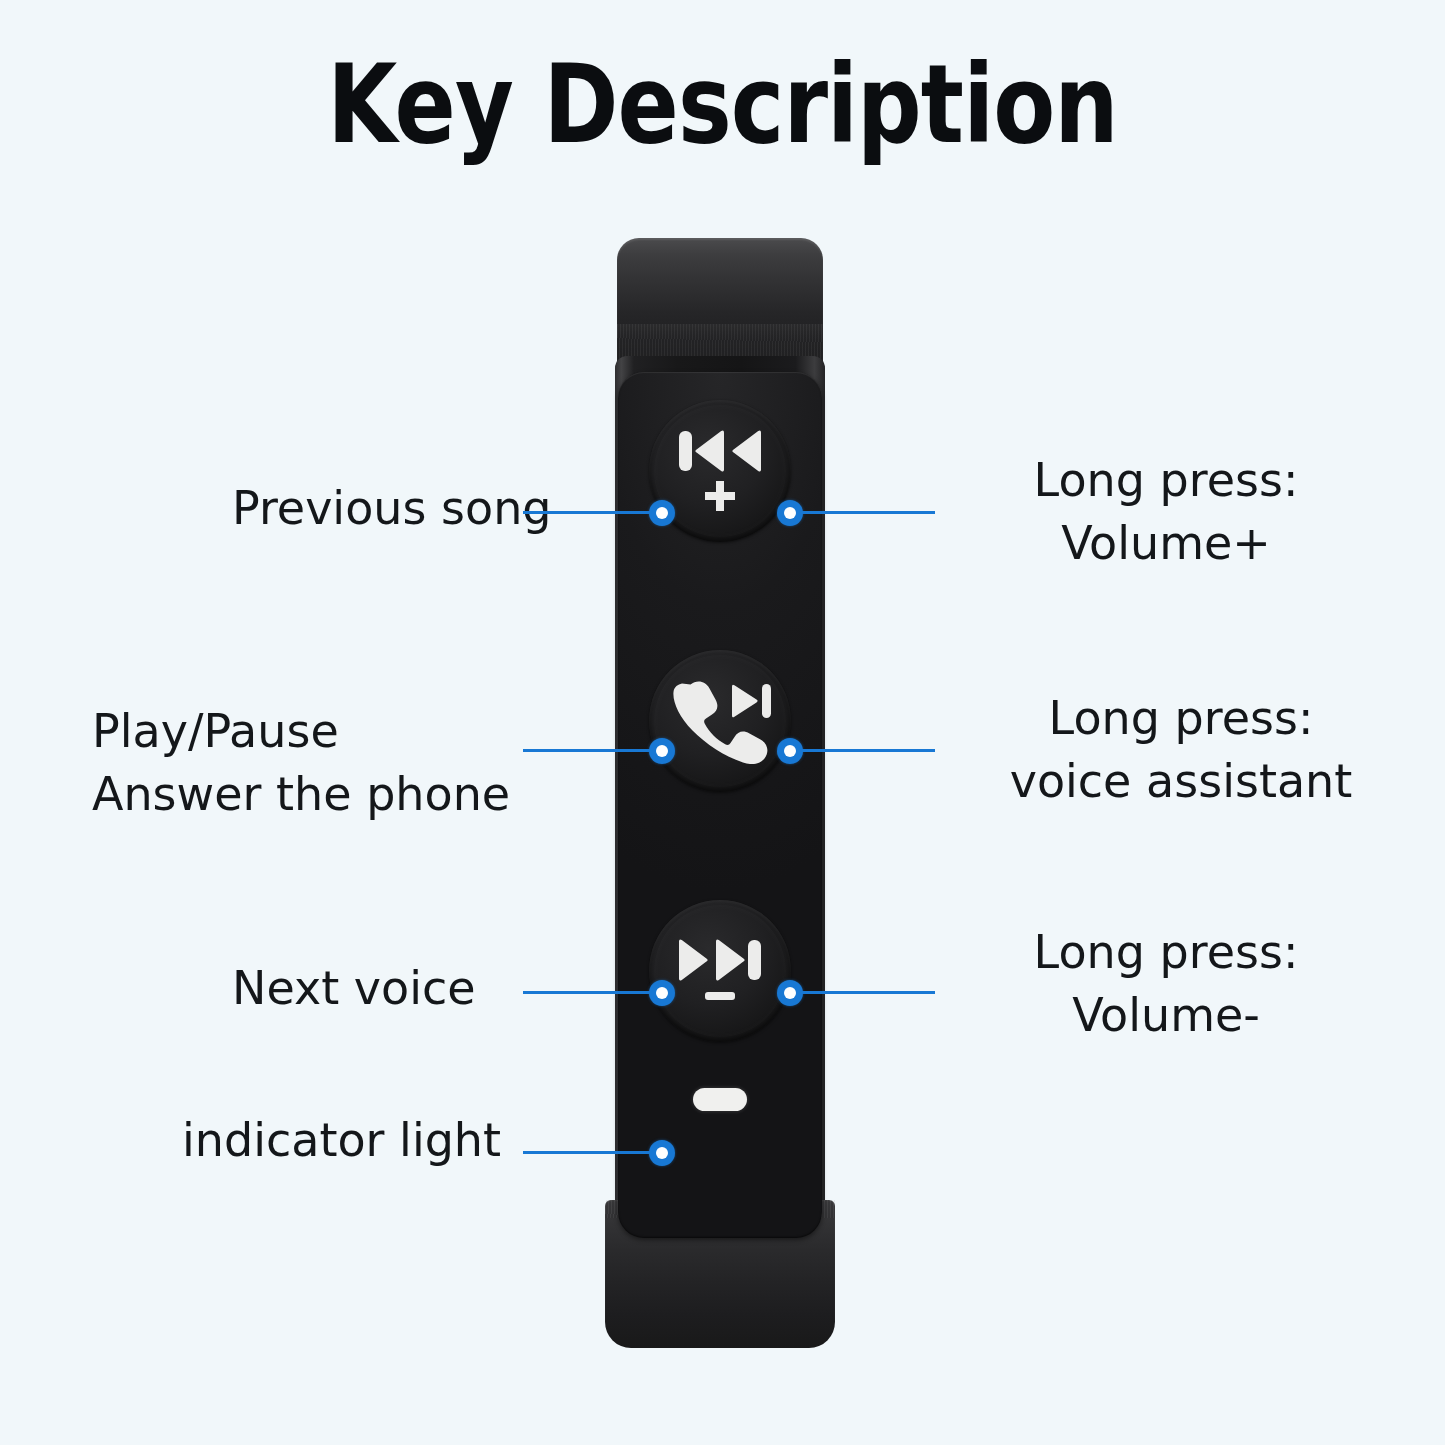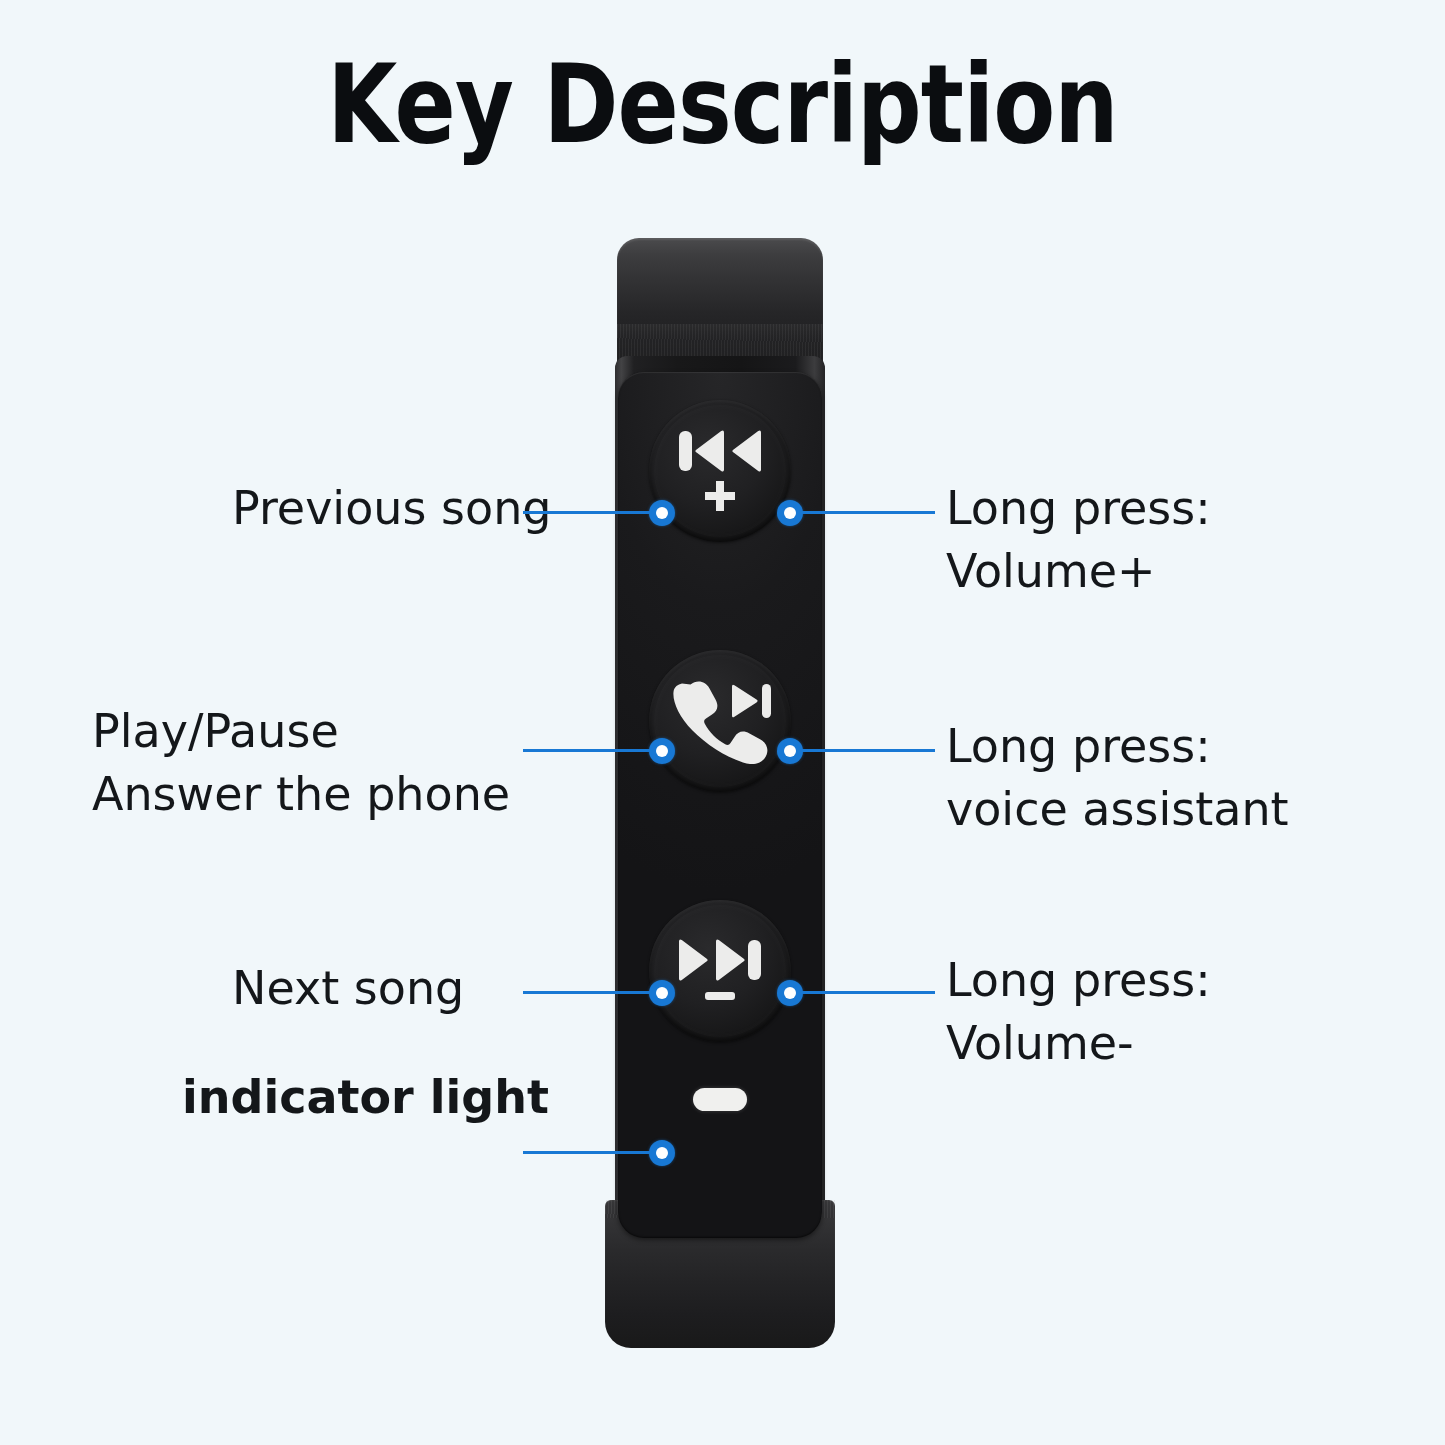--- a/index.html
+++ b/index.html
@@ -202,21 +202,21 @@
   .callout-label {
     position: absolute;
     font-family: "DejaVu Sans", sans-serif;
     font-weight: 400;
     font-size: 46px;
     line-height: 1.38;
     color: #14171a;
     white-space: pre-line;
   }
   .label-left  { text-align: left; }
-  .label-right { text-align: left; margin-top: 28px; }
+  .label-right { text-align: center; }
 
   .leader {
     position: absolute;
     height: 3px;
     background: #1878d4;
   }
   .dot {
     position: absolute;
     width: 26px;
     height: 26px;
@@ -320,24 +320,24 @@
 <div class="callout-label label-left" style="right: 793px; top: 684px; width: 560px; margin-top: 16px;">Play/Pause
 Answer the phone</div>
 <div class="leader" style="left: 523px; top: 749px; width: 132px;"></div>
 <div class="dot" style="left: 649px; top: 738px;"></div>
 
 <div class="dot" style="left: 777px; top: 738px;"></div>
 <div class="leader" style="left: 801px; top: 749px; width: 134px;"></div>
 <div class="callout-label label-right" style="left: 946px; top: 687px; width: 470px;">Long press:
 voice assistant</div>
 
-<div class="callout-label label-left" style="right: 793px; top: 957px; width: 420px;">Next song</div>
+<div class="callout-label label-left" style="right: 793px; top: 957px; width: 420px;">Next voice</div>
 <div class="leader" style="left: 523px; top: 991px; width: 132px;"></div>
 <div class="dot" style="left: 649px; top: 980px;"></div>
 
 <div class="dot" style="left: 777px; top: 980px;"></div>
 <div class="leader" style="left: 801px; top: 991px; width: 134px;"></div>
 <div class="callout-label label-right" style="left: 946px; top: 921px; width: 440px;">Long press:
 Volume-</div>
 
-<div class="callout-label label-left" style="right: 793px; top: 1066px; width: 470px; font-weight: bold;">indicator light</div>
+<div class="callout-label label-left" style="right: 793px; top: 1109px; width: 470px;">indicator light</div>
 <div class="leader" style="left: 523px; top: 1151px; width: 132px;"></div>
 <div class="dot" style="left: 649px; top: 1140px;"></div>
 
 </body></html>

